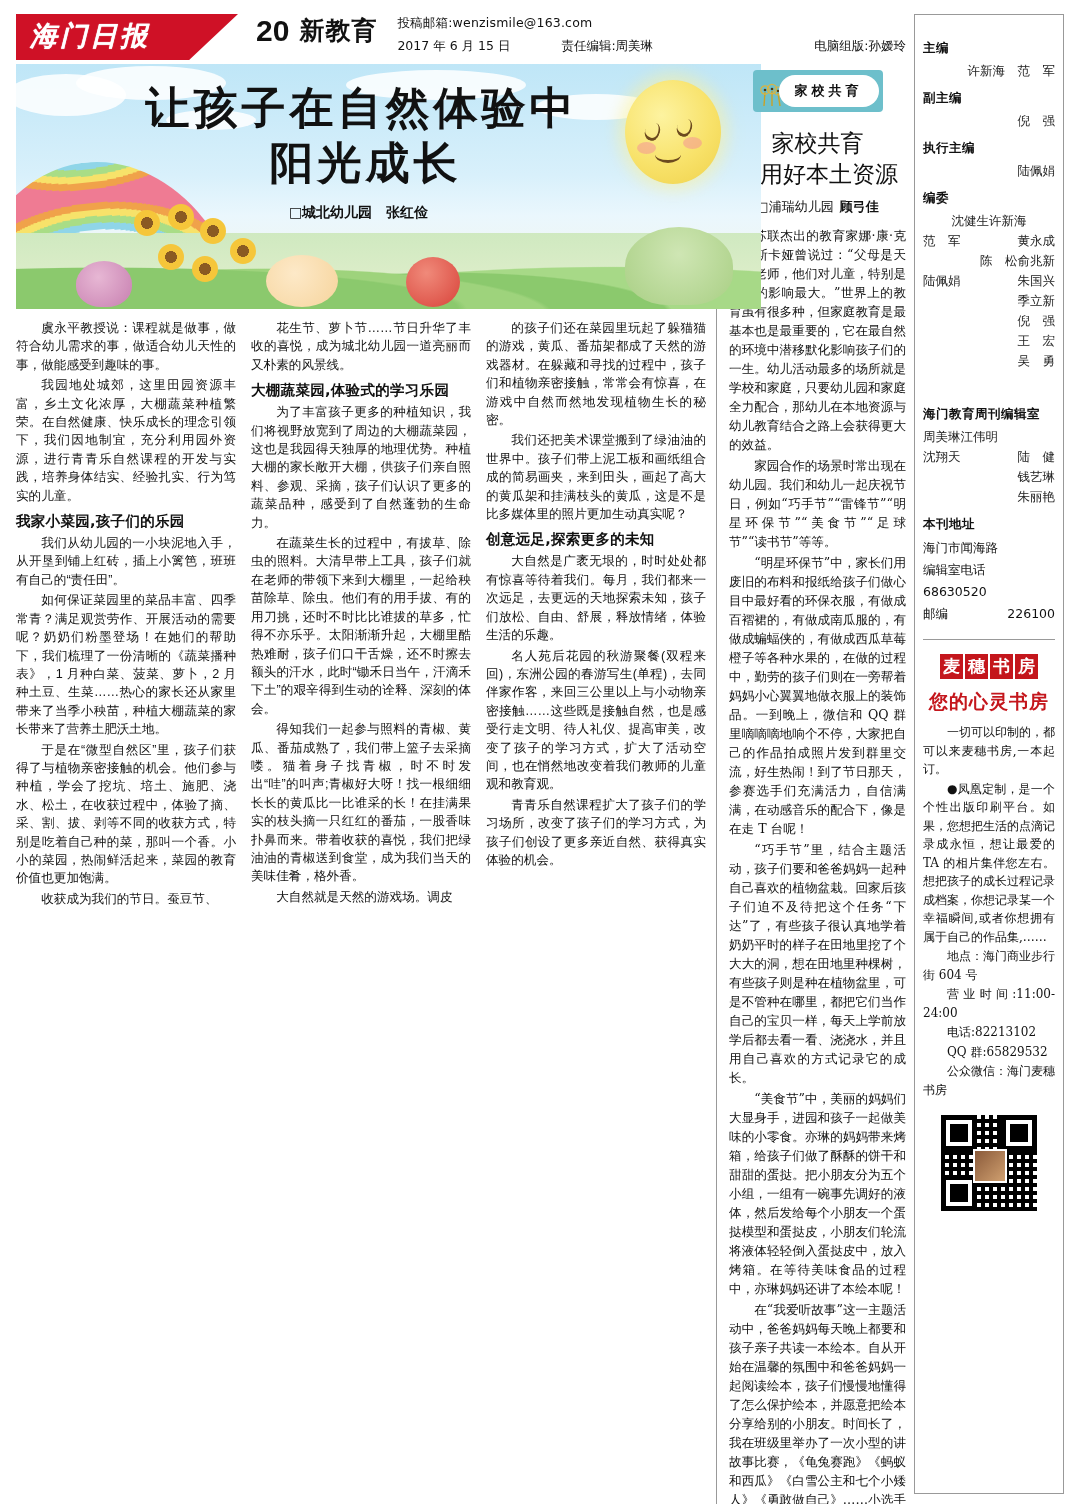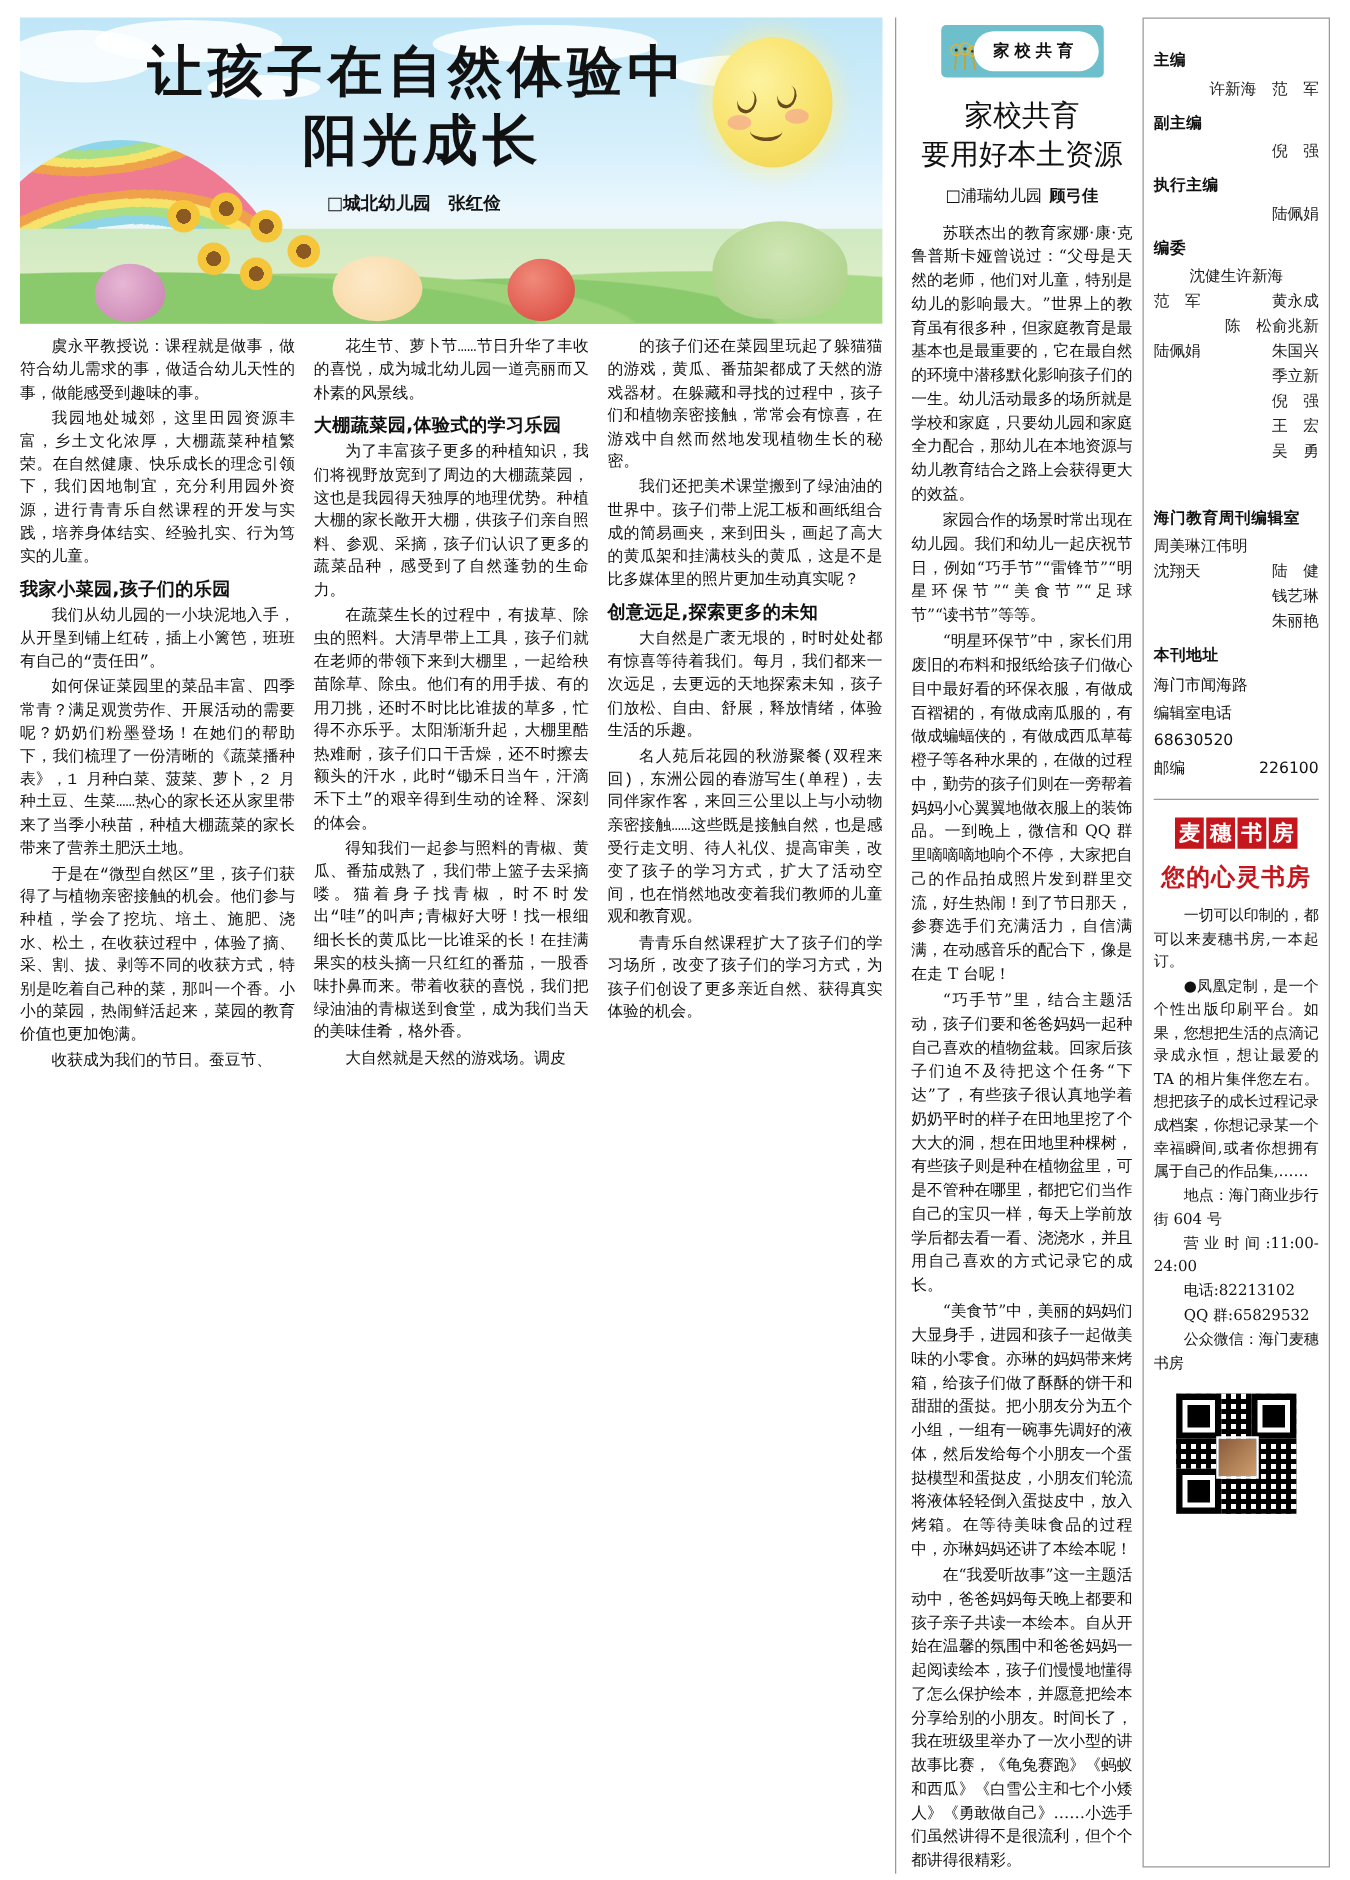--- a/index.html
+++ b/index.html
@@ -65,21 +65,21 @@
   }
   .main-cols{display:flex;}
   .col-main{width:690px;flex:0 0 690px;}
   .col-aside{
     flex:1;margin-left:10px;border-left:1px solid #999;padding-left:12px;
     box-sizing:border-box;
   }
 
   
   .hero{
-    position:relative;width:690px;height:245px;overflow:hidden;
+    position:relative;width:745px;height:245px;overflow:hidden;
     background:linear-gradient(#bfe6f7 0%,#d8f0fb 45%,#eaf7fd 62%,#f7f4e6 100%);
   }
   .hero .sky-cloud{
     position:absolute;background:rgba(255,255,255,.85);border-radius:50%;
   }
   .c1{left:-10px;top:10px;width:120px;height:42px;}
   .c2{left:60px;top:2px;width:150px;height:34px;}
   .c3{left:330px;top:6px;width:180px;height:30px;}
   .c4{left:520px;top:30px;width:120px;height:26px;}
   .c5{left:150px;top:46px;width:90px;height:20px;}
@@ -141,21 +141,21 @@
     font-size:14px;margin-right:60px;font-weight:bold;
   }
 
   
   .three{display:flex;margin-top:10px;}
   .tcol{width:220px;flex:0 0 220px;}
   .tcol + .tcol{margin-left:15px;}
   p.body{
     font-size:12.6px;line-height:18.4px;margin:0 0 2px 0;
     text-indent:2em;text-align:justify;
-    font-family:Liberation Mono, monospace;
+    font-family:Liberation Sans, sans-serif;
   }
   h3.sub{
     font-size:14.5px;font-weight:bold;margin:7px 0 3px 0;
     font-family:"DejaVu Sans","Liberation Sans",sans-serif;
     letter-spacing:.3px;
   }
 
   
   .badge-box{
     width:130px;height:42px;margin:6px auto 0 auto;
@@ -225,20 +225,36 @@
   .qr .mid{position:absolute;left:32px;top:34px;width:30px;height:30px;
     background:linear-gradient(135deg,#8a5a3a,#d0a070);border:2px solid #fff;}
 </style>
 </head>
 <body>
 
 <div class="page">
 
   <div class="left">
 
+    <div class="masthead">
+      <div class="logo-block">
+        <div class="logo-red"></div>
+        <div class="logo-text">海门日报</div>
+      </div>
+      <div class="page-no">20</div>
+      <div class="section-name">新教育</div>
+      <div class="mast-right">
+        <div class="mast-email">投稿邮箱:wenzismile@163.com</div>
+        <div class="mast-line2">
+          <span class="date">2017 年 6 月 15 日</span>
+          <span>责任编辑:周美琳</span>
+          <span class="mast-col-right">电脑组版:孙嫒玲</span>
+        </div>
+      </div>
+    </div>
 
     <div class="main-cols">
 
       <div class="col-main">
 
         <div class="hero">
           <div class="sky-cloud c1"></div>
           <div class="sky-cloud c2"></div>
           <div class="sky-cloud c3"></div>
           <div class="sky-cloud c4"></div>

